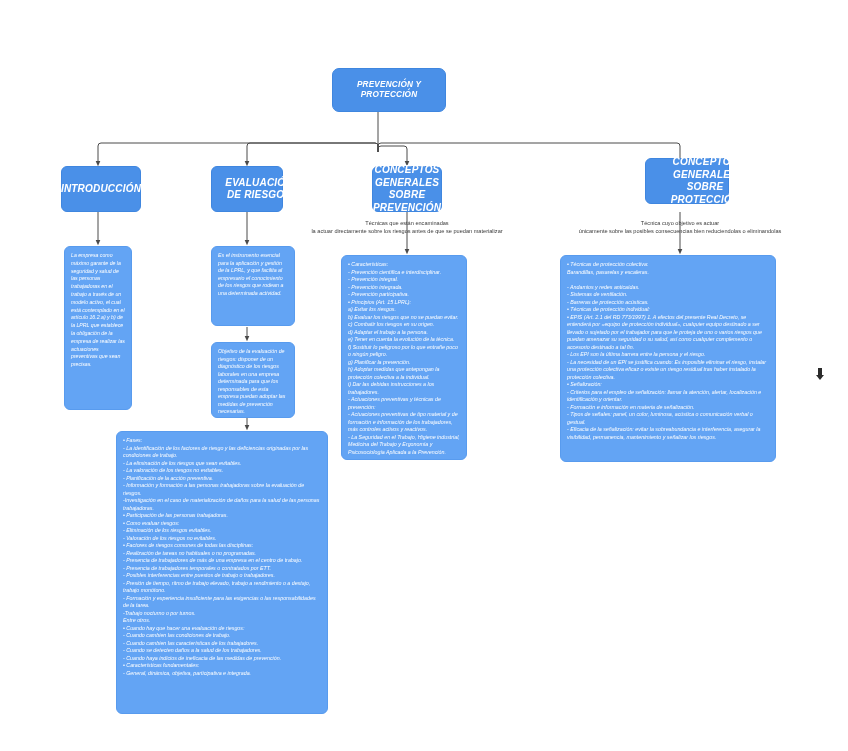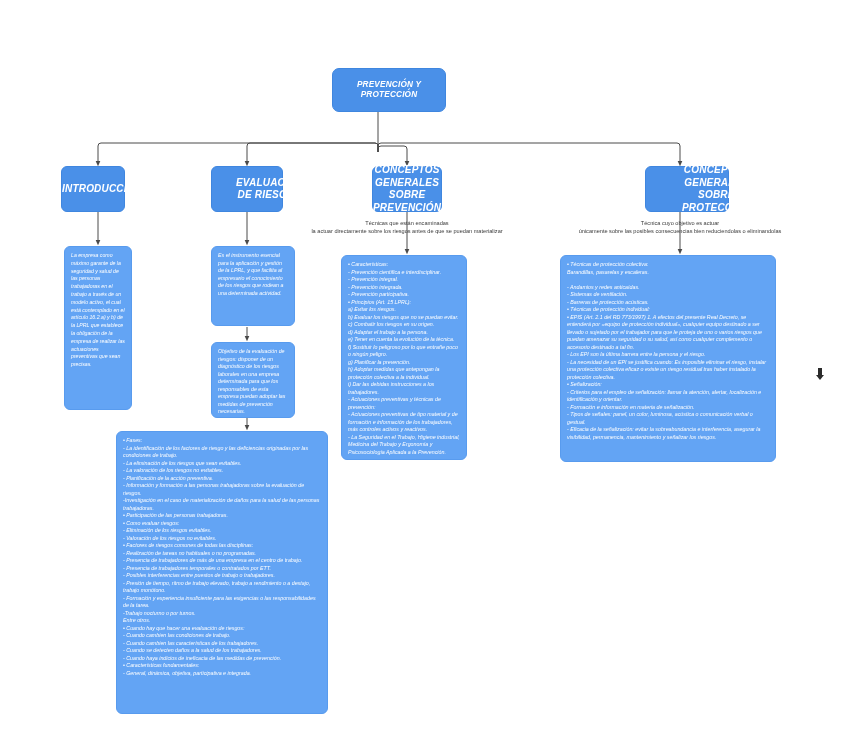--- a/index.html
+++ b/index.html
@@ -31,20 +31,21 @@
     position: absolute;
     box-sizing: border-box;
     background: #4a90e8;
     border: 1px solid #3f86df;
     border-radius: 6px;
     color: #ffffff;
     font-style: italic;
     font-weight: bold;
     display: flex;
     align-items: center;
+    justify-content: center;
     text-align: center;
     line-height: 1.25;
     letter-spacing: 0.2px;
     z-index: 3;
   }
   .node.root {
     font-size: 8.2px;
     border-radius: 7px;
   }
   .node.lvl2 {
@@ -137,33 +138,33 @@
       <path d="M407,212 L407,252" marker-end="url(#arrow)"></path>
 
       <path d="M680,212 L680,252" marker-end="url(#arrow)"></path>
     </g>
   </svg>
 
   <div class="node root" style="left:332px; top:68px; width:114px; height:44px;">
     <span>PREVENCIÓN Y PROTECCIÓN</span>
   </div>
 
-  <div class="node lvl2" style="left:61px; top:166px; width:64px; height:46px;">
+  <div class="node lvl2" style="left:61px; top:166px; width:80px; height:46px;">
     <span>INTRODUCCIÓN</span>
   </div>
 
   <div class="node lvl2" style="left:211px; top:166px; width:72px; height:46px;padding-left:24px;">
     <span>EVALUACIÓN DE RIESGOS</span>
   </div>
 
   <div class="node lvl2" style="left:372px; top:166px; width:70px; height:46px;">
     <span>CONCEPTOS GENERALES SOBRE PREVENCIÓN</span>
   </div>
 
-  <div class="node lvl2" style="left:645px; top:166px; width:84px; height:46px;padding-left:36px;">
+  <div class="node lvl2" style="left:645px; top:158px; width:84px; height:46px;padding-left:36px;">
     <span>CONCEPTOS GENERALES SOBRE PROTECCIÓN</span>
   </div>
 
   <div class="annot" style="left:292px; top:220px; width:230px;">Técnicas que están encaminadas
 la actuar directamente sobre los riesgos antes de que se puedan materializar</div>
 
   <div class="annot" style="left:545px; top:220px; width:270px;">Técnica cuyo objetivo es actuar
 únicamente sobre las posibles consecuencias bien reduciendolas o eliminandolas</div>
 
   <div class="leaf narrow" style="left:64px; top:246px; width:68px; height:164px;">La empresa como máximo garante de la seguridad y salud de las personas trabajadoras en el trabajo a través de un modelo activo, el cual está contemplado en el artículo 16.2.a) y b) de la LPRL que establece la obligación de la empresa de realizar las actuaciones preventivas que sean precisas.</div>

